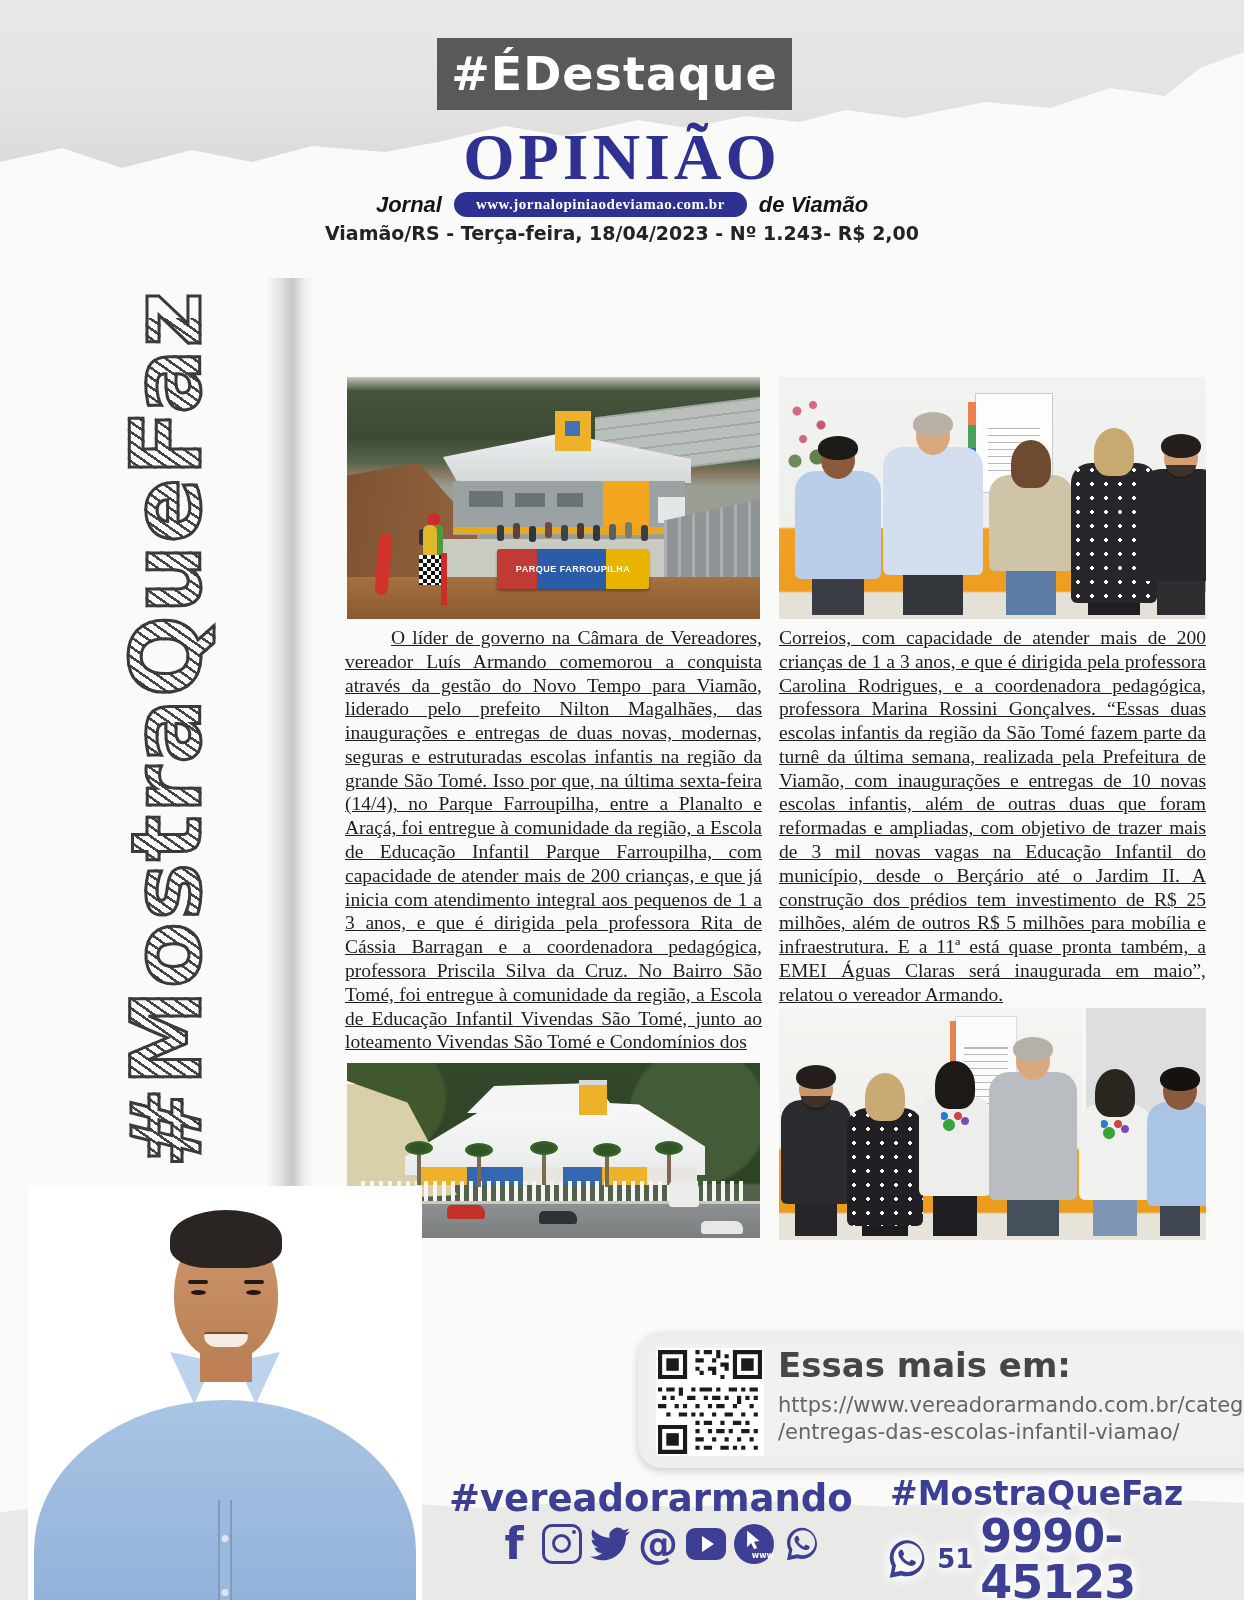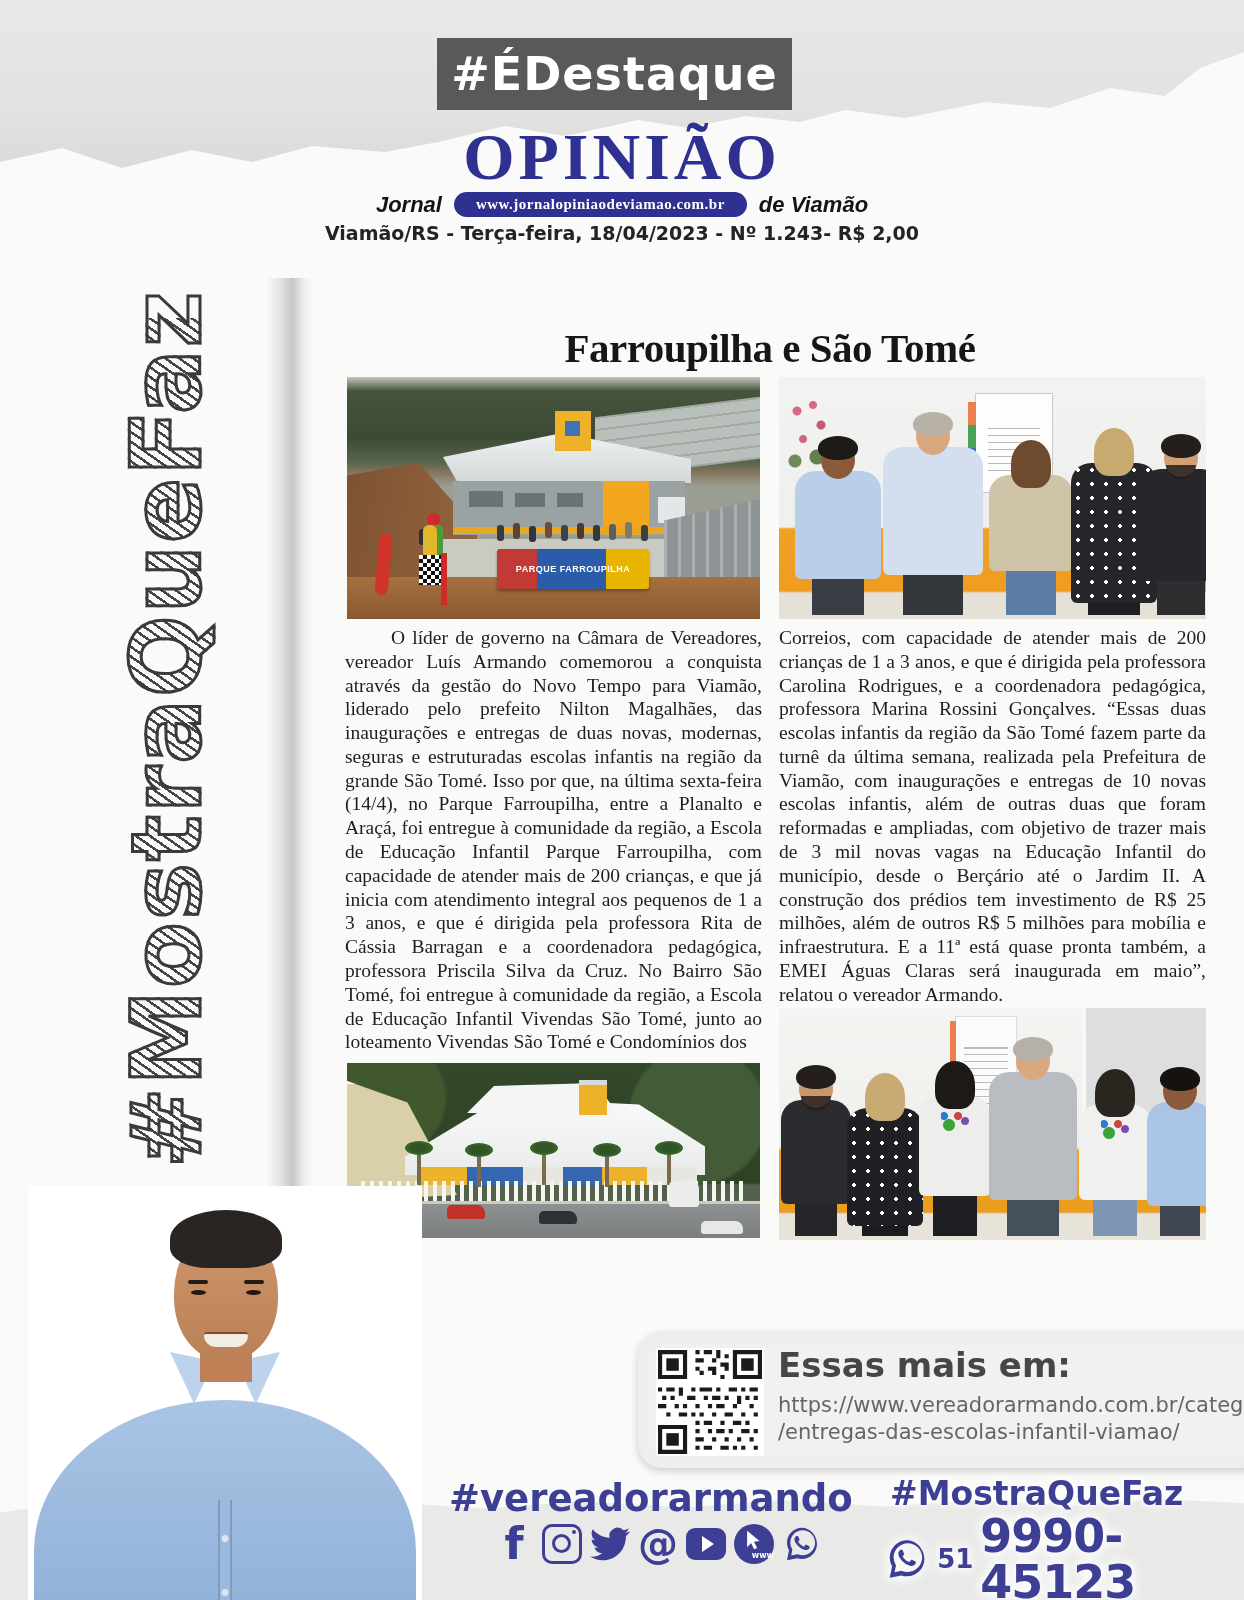--- a/index.html
+++ b/index.html
@@ -40,21 +40,21 @@
   
   .curl{position:absolute;left:266px;top:278px;width:48px;height:964px;
     background:linear-gradient(90deg,rgba(255,255,255,0) 0%,#e3e3e1 30%,#c7c7c5 55%,#efefed 80%,rgba(255,255,255,0) 100%);}
 
   
   .headline{position:absolute;left:330px;top:281px;width:880px;margin:0;text-align:center;
     font:bold 41px/1.1 "Liberation Serif",serif;color:#161616;letter-spacing:-.5px;}
 
   
   .body-left,.body-right{position:absolute;top:626px;font:19.5px/1.22 "Liberation Serif",serif;
-    color:#1d1d1d;text-align:justify;}
+    color:#1d1d1d;text-align:justify;text-decoration:underline;}
   .body-left{left:345px;width:417px;text-indent:46px;}
   .body-right{left:779px;width:427px;}
 
   
   .photo{position:absolute;overflow:hidden;background:#dcdcda;}
   .photo1{left:347px;top:377px;width:413px;height:242px;
     background:linear-gradient(180deg,#c3c8bd 0,#47543c 14px,#3c4a34 60px,#5a654d 86px,#86765f 96px,#9b9e93 110px);}
   .photo2{left:779px;top:377px;width:427px;height:242px;
     background:linear-gradient(180deg,#f2f3f1 0,#eef0ee 150px,#f0a023 152px,#ee9d20 214px,#e5e1d6 216px);}
   .photo3{left:347px;top:1063px;width:413px;height:175px;
@@ -235,21 +235,20 @@
     </div>
     <div class="dateline">Viamão/RS - Terça-feira, 18/04/2023 - Nº 1.243- R$ 2,00</div>
   </div>
 
   <div class="side-hash">#MostraQueFaz</div>
 
   <div class="curl"></div>
 
   <h1 class="headline">
     <br>
-    <span>Farroupilha e São Tomé</span>
   </h1>
 
   <div class="photo photo1">
     <div class="p1-wallR"></div>
     <div class="p1-dirt"></div>
     <div class="p1-roof"></div>
     <div class="p1-tower">
         <i></i>
       </div>
     <div class="p1-facade"></div>

